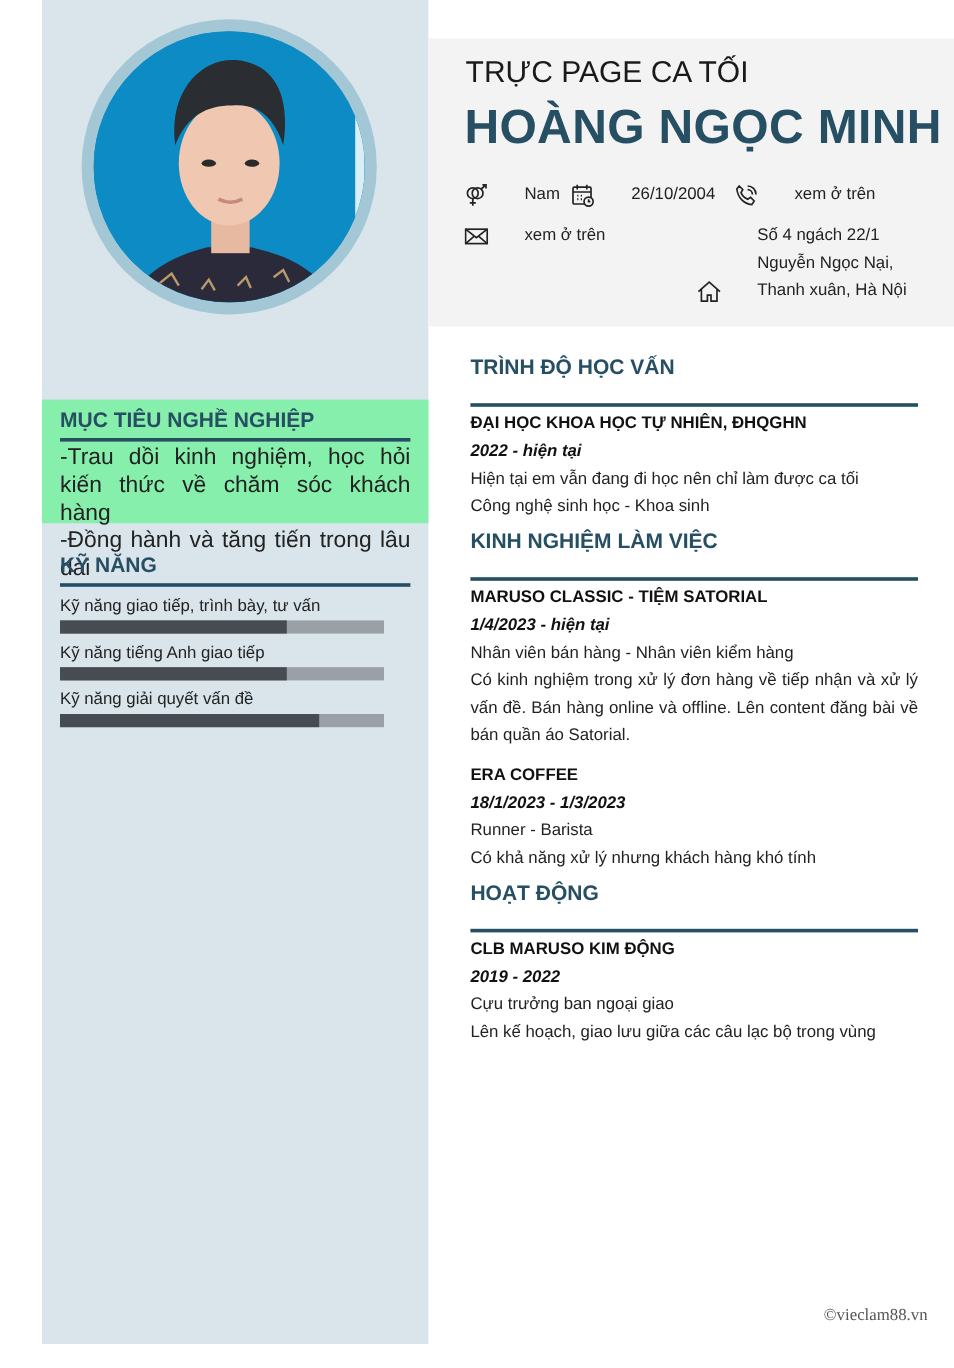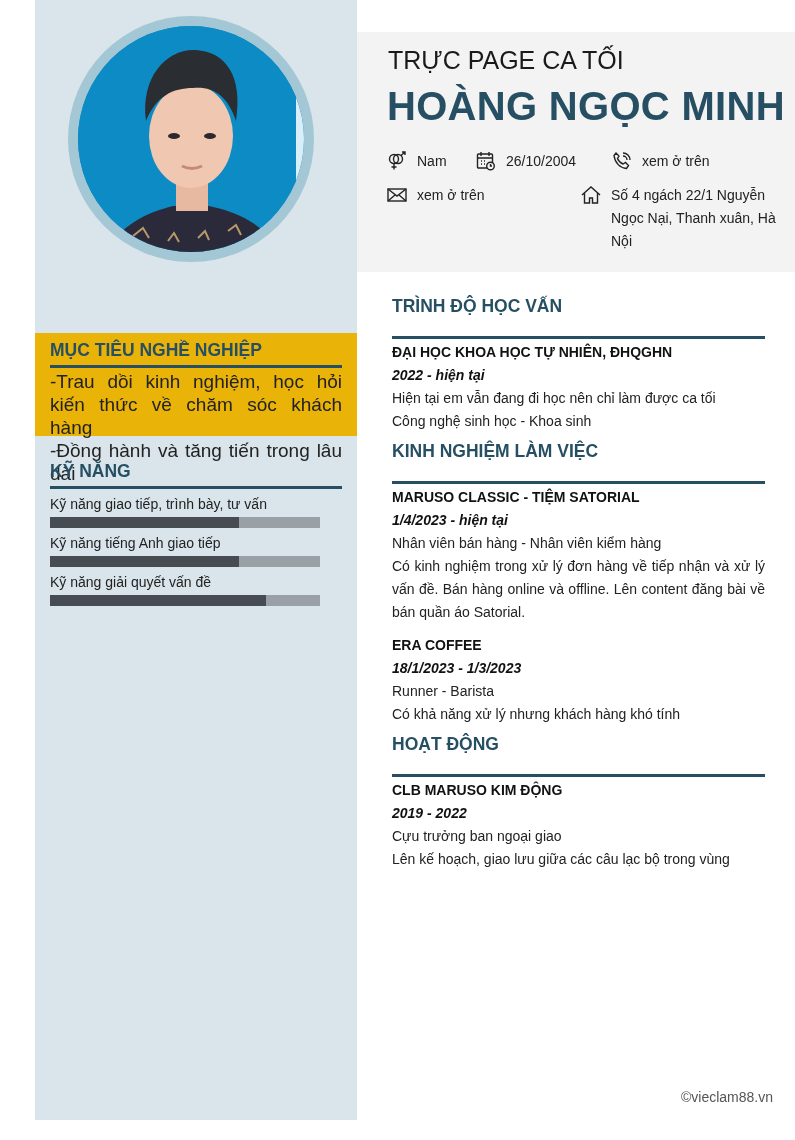--- a/index.html
+++ b/index.html
@@ -4,46 +4,46 @@
   <style>
     * { box-sizing: border-box; margin: 0; padding: 0; }
     html, body { width: 795px; height: 1140px; background: #ffffff; overflow: hidden; }
     body { position: relative; font-family: "Liberation Sans", "DejaVu Sans", sans-serif; color: #222; }
 
     .sidebar { position: absolute; left: 35px; top: 0; width: 322px; height: 1120px; background: #d9e5eb; }
     .photo-ring { position: absolute; left: 33px; top: 16px; width: 246px; height: 246px; border-radius: 50%; background: #a3c7d5; }
     .photo { position: absolute; left: 10px; top: 10px; width: 226px; height: 226px; border-radius: 50%; background: #0d8bc5; overflow: hidden; }
     .photo svg { width: 100%; height: 100%; display: block; }
 
-    .objective { position: absolute; left: 0; top: 333px; width: 322px; height: 103px; background: #eab308; padding: 5px 15px 0 15px; }
+    .objective { position: absolute; left: 0; top: 333px; width: 322px; height: 103px; background: #86efac; padding: 5px 15px 0 15px; }
     .side-heading { font-size: 17.5px; font-weight: bold; color: #264f63; line-height: 24px; padding-bottom: 3px; border-bottom: 3px solid #264f63; }
     .objective .text { font-size: 19px; line-height: 23px; color: #222; text-align: justify; margin-top: 2px; }
 
     .skills { position: absolute; left: 15px; top: 459px; width: 292px; }
     .skill { margin-top: 5px; }
     .skill-label { font-size: 14px; line-height: 20px; color: #222; }
     .skill-bar { width: 270px; height: 11px; background: #99a1a6; margin-top: 3px; margin-bottom: 5px; position: relative; }
     .skill-fill { height: 11px; background: #474b52; }
 
     .header-box { position: absolute; left: 357px; top: 32px; width: 504px; height: 240px; background: #f3f3f3; }
     .subtitle { position: absolute; left: 31px; top: 12px; font-size: 25px; line-height: 32px; color: #1a1a1a; }
     .name { position: absolute; left: 30px; top: 50px; font-size: 40px; font-weight: bold; color: #264f63; line-height: 48px; letter-spacing: 0.3px; }
-    .info { position: absolute; display: flex; align-items: flex-start; font-size: 14px; line-height: 23px; color: #222; }
+    .info { position: absolute; display: flex; align-items: flex-end; font-size: 14px; line-height: 23px; color: #222; gap: 20px; }
     .info .ico { width: 20px; height: 20px; margin-right: 10px; margin-top: 1px; flex: 0 0 auto; }
     .info .ico svg { width: 20px; height: 20px; display: block; }
 
     .main { position: absolute; left: 392px; top: 294px; width: 373px; }
     .sec-heading { font-size: 17.5px; font-weight: bold; color: #264f63; line-height: 24px; padding-bottom: 18px; border-bottom: 3px solid #264f63; margin-bottom: 2px; }
     .item-title { font-size: 14px; font-weight: bold; line-height: 23px; color: #111; }
     .item-date { font-size: 14px; font-style: italic; font-weight: bold; line-height: 23px; color: #111; }
     .item-text { font-size: 14px; line-height: 23px; color: #222; text-align: justify; }
     .block { margin-bottom: 6px; }
     .block.gap { margin-bottom: 10px; }
 
-    .footer { position: absolute; right: 22px; top: 1089px; font-family: Liberation Sans, sans-serif; font-size: 14px; color: #555; margin-left: 21px; }
+    .footer { position: absolute; right: 22px; top: 1089px; font-family: Liberation Serif, serif; font-size: 14px; color: #555; margin-left: 21px; }
   </style>
 </head>
 <body>
 
 <div class="sidebar">
   <div class="photo-ring">
     <div class="photo">
       <svg viewBox="0 0 226 226">
         <rect width="226" height="226" fill="#0d8bc5"></rect>
         <rect x="218" y="60" width="8" height="120" fill="#ffffff" opacity="0.85"></rect>

